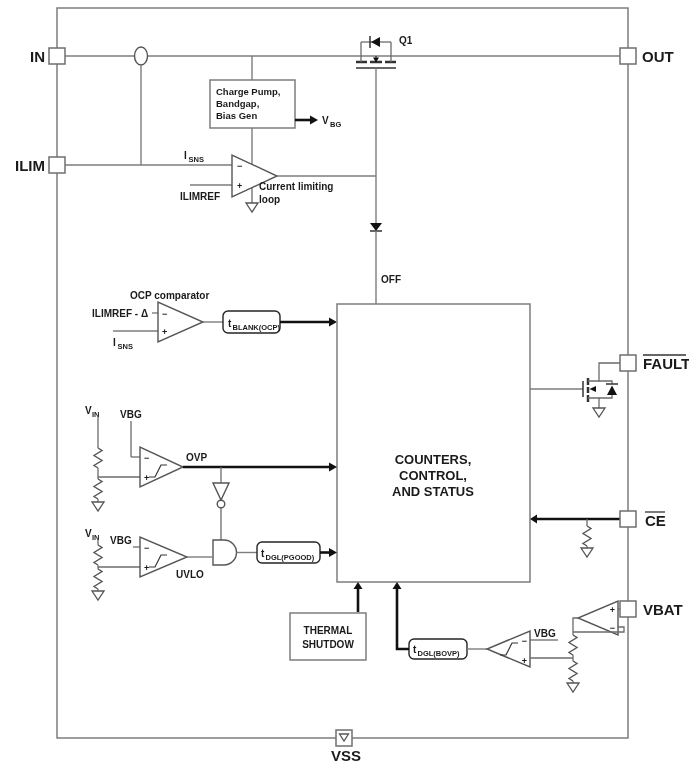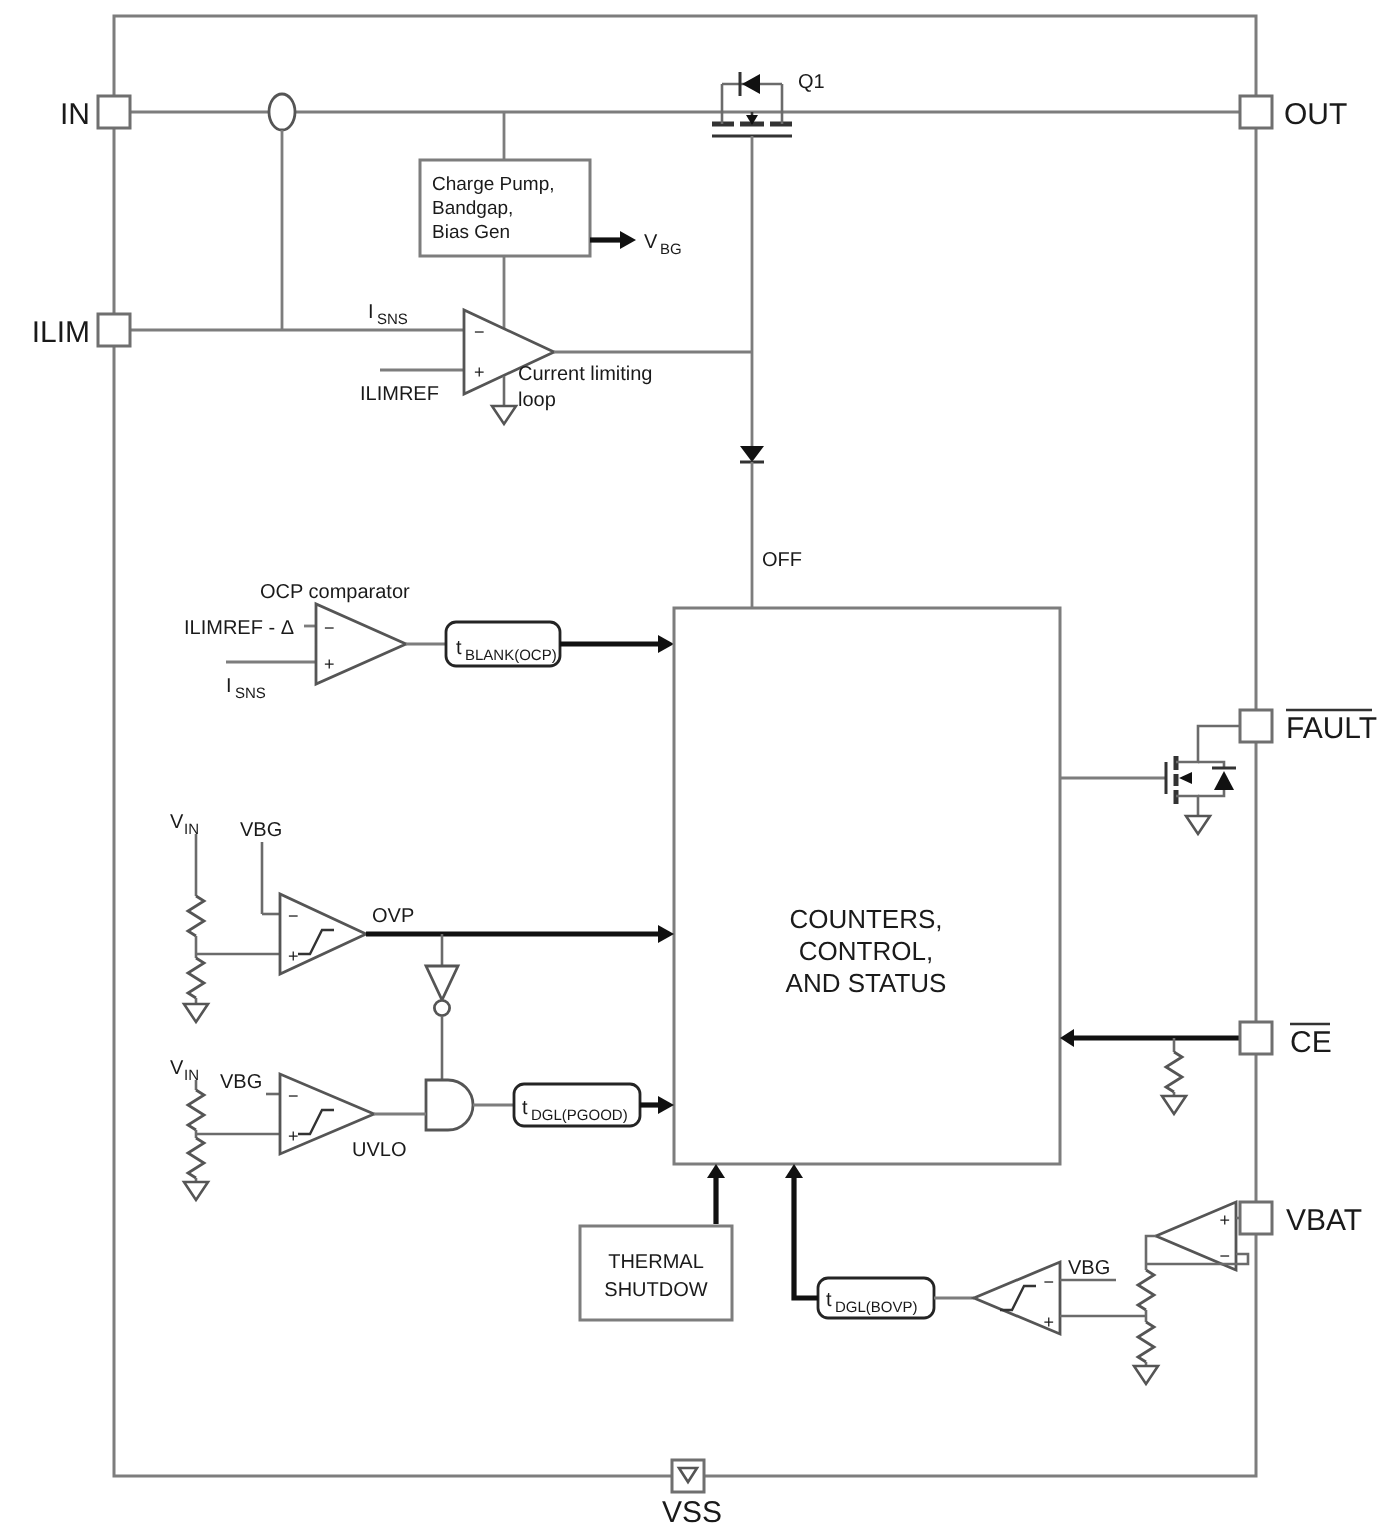--- a/index.html
+++ b/index.html
@@ -1,17 +1,17 @@
 <!DOCTYPE html>
 <html><head>
 <meta charset="utf-8">
 <style>
   html,body{margin:0;padding:0;background:#ffffff;}
   .stage{position:relative;width:689px;height:764px;background:#fff;overflow:hidden;
-         font-family:"Liberation Sans",sans-serif;}
+         font-family:"Liberation Sans",sans-serif;font-weight:bold;}
   svg text{fill:#1a1a1a;font-family:"Liberation Sans",sans-serif;}
   .wire{stroke:#7d7d7d;stroke-width:1.4;fill:none;}
   .wire2{stroke:#6b6b6b;stroke-width:1.3;fill:none;}
   .comp{stroke:#555;stroke-width:1.4;fill:#fff;}
   .compo{stroke:#555;stroke-width:1.4;fill:none;}
   .blk{stroke:#7d7d7d;stroke-width:1.5;fill:#fff;}
   .tbox{stroke:#242424;stroke-width:1.4;fill:#fff;}
   .sig{stroke:#111;stroke-width:2.6;fill:none;}
   .sigf{fill:#111;stroke:none;}
   .dk{stroke:#333;fill:none;}

